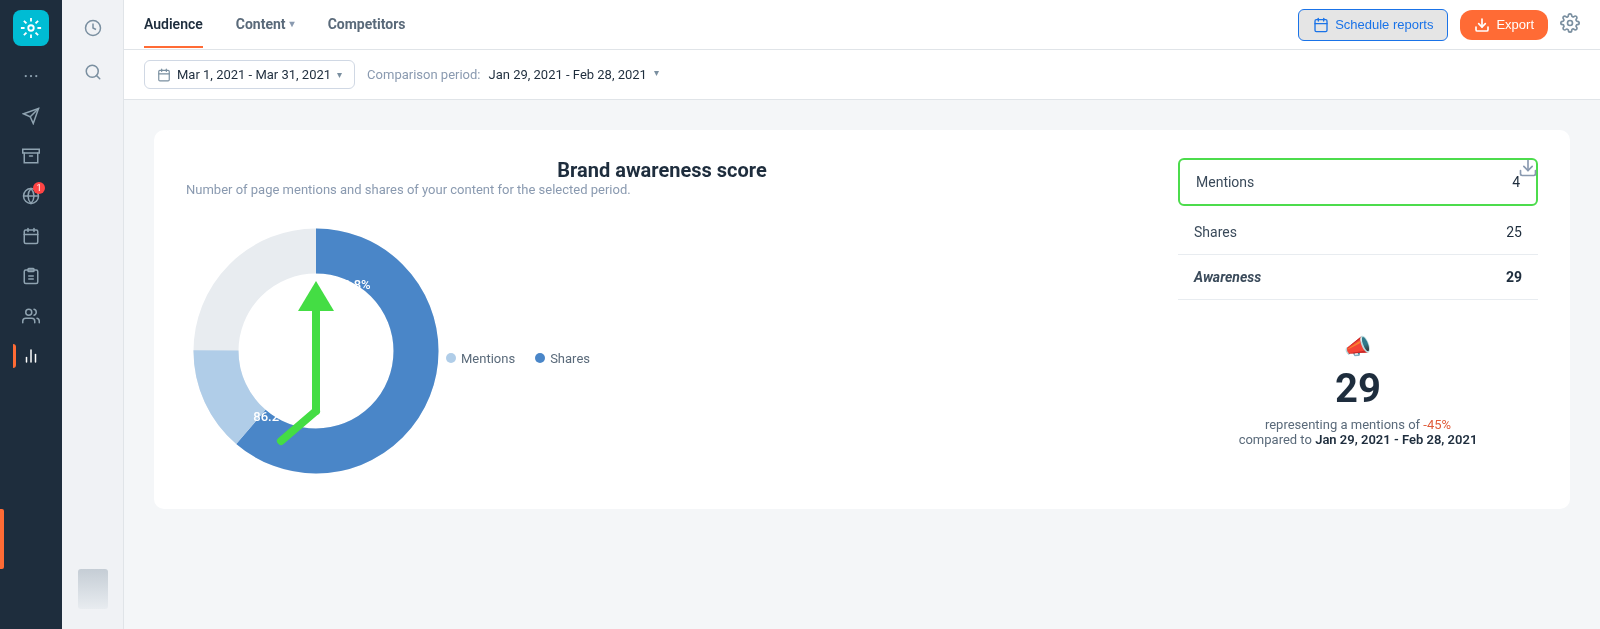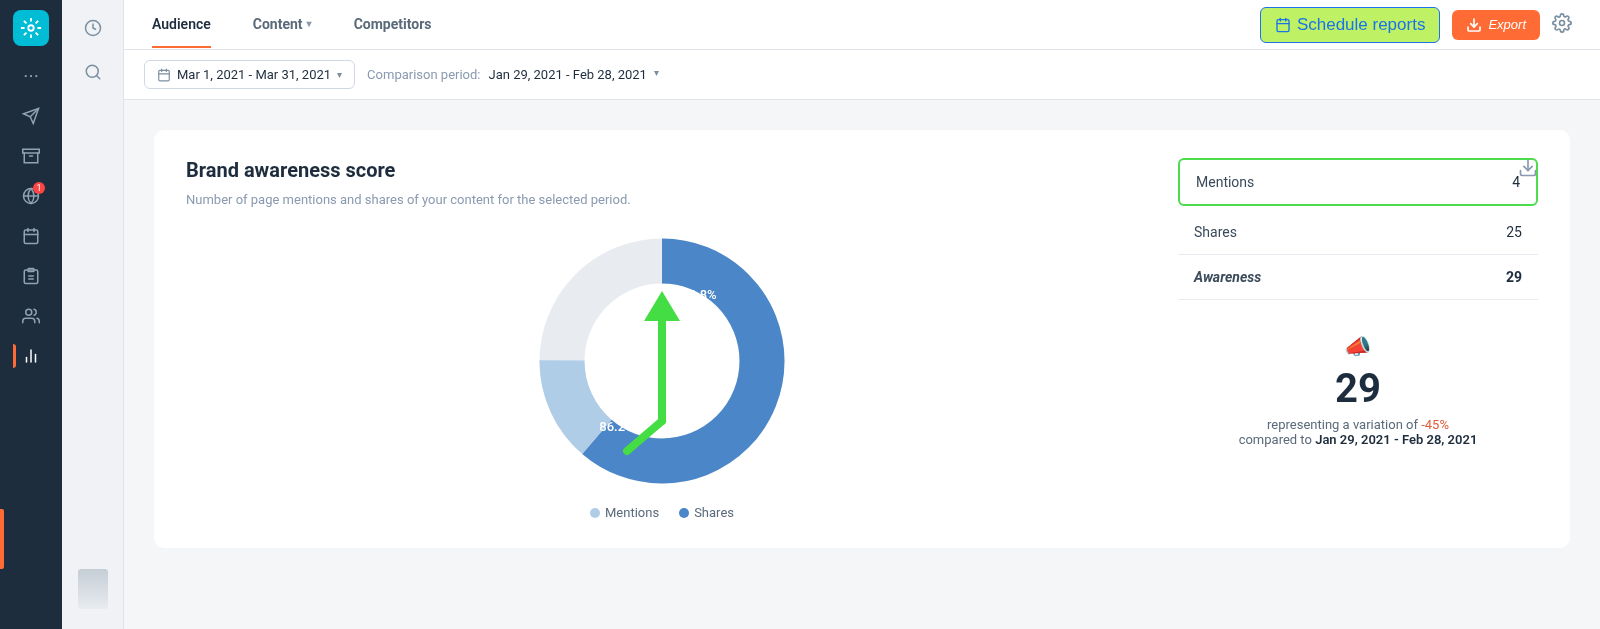--- a/index.html
+++ b/index.html
@@ -83,23 +83,23 @@
       flex-direction: column;
       overflow: hidden;
     }
 
     
     .topnav {
       background: #fff;
       border-bottom: 1px solid #e0e4e8;
       display: flex;
       align-items: center;
-      padding: 0 28px;
+      padding: 0 20px;
       height: 50px;
-      gap: 42px;
+      gap: 33px;
       flex-shrink: 0;
     }
     .nav-tab {
       font-size: 14px;
       color: #5a6a7a;
       cursor: pointer;
       padding: 14px 0;
       border-bottom: 2px solid transparent;
       display: flex; align-items: center; gap: 4px;
       text-decoration: none;
@@ -109,39 +109,38 @@
       color: #1e2d3d;
       font-weight: 600;
       border-bottom: 2px solid #ff6b35;
     }
     .nav-tab .chevron { font-size: 10px; color: #8a9ab0; }
     .topnav-right { margin-left: auto; display: flex; align-items: center; gap: 12px; }
     .btn-schedule {
       display: flex; align-items: center; gap: 6px;
       border: 1.5px solid #1a73e8;
       color: #1a73e8;
-      background: #bef264;
+      background: #e5e5e5;
       border-radius: 6px;
       padding: 7px 14px;
-      font-size: 17px;
+      font-size: 13px;
       font-weight: 500;
       cursor: pointer;
     }
     .btn-schedule svg { width: 16px; height: 16px; }
     .btn-export {
       display: flex; align-items: center; gap: 6px;
       border: none;
       color: #fff;
       background: #ff6b35;
-      border-radius: 6px;
+      border-radius: 12px;
       padding: 7px 14px;
       font-size: 13px;
       font-weight: 500;
       cursor: pointer;
-      font-style: italic;
     }
     .btn-export svg { width: 16px; height: 16px; }
     .gear-icon { color: #7a8fa0; cursor: pointer; }
     .gear-icon svg { width: 20px; height: 20px; }
 
     
     .filterbar {
       background: #fff;
       border-bottom: 1px solid #e0e4e8;
       display: flex;
@@ -183,23 +182,23 @@
     .card {
       background: #fff;
       border-radius: 10px;
       padding: 28px 32px;
       display: flex;
       gap: 40px;
       align-items: flex-start;
       position: relative;
     }
     .card-left { flex: 1; min-width: 0; }
-    .card-title { font-size: 20px; font-weight: 700; color: #1e2d3d; margin-bottom: 10px; }
+    .card-title { font-size: 20px; font-weight: 700; color: #1e2d3d; margin-bottom: 0; text-align: center; }
     .card-subtitle { font-size: 13px; color: #8a9ab0; margin-bottom: 24px; }
-    .chart-container { display: flex; flex-direction: column; align-items: center; }
+    .chart-container { display: flex; flex-direction: row; align-items: center; }
     .donut-wrapper { position: relative; width: 260px; height: 260px; }
     .chart-legend { display: flex; align-items: center; gap: 20px; margin-top: 14px; font-size: 13px; color: #5a6a7a; }
     .legend-dot { width: 10px; height: 10px; border-radius: 50%; }
     .download-icon { position: absolute; top: 28px; right: 32px; color: #8a9ab0; cursor: pointer; }
     .download-icon svg { width: 20px; height: 20px; }
 
     
     .card-right { width: 360px; flex-shrink: 0; }
     .stats-row { display: flex; align-items: center; justify-content: space-between; padding: 14px 16px; border-bottom: 1px solid #e8ecf0; font-size: 14px; }
     .stats-row.highlighted { border: 2.5px solid #4cdc4c; border-radius: 6px; margin-bottom: 4px; }
@@ -431,21 +430,21 @@
         </div>
         <div class="stats-row bold-row">
           <span class="label">Awareness</span>
           <span class="value">29</span>
         </div>
 
         <div class="awareness-info">
           <div class="awareness-icon">📣</div>
           <div class="awareness-score">29</div>
           <div class="awareness-variation">
-            <span>representing a variation of </span><span class="negative">-45%</span>
+            <span>representing a mentions of </span><span class="negative">-45%</span>
             <br>
             <span>compared to </span><span class="bold">Jan 29, 2021 - Feb 28, 2021</span>
           </div>
         </div>
       </div>
     </div>
   </div>
 </div>
 
 </body></html>

